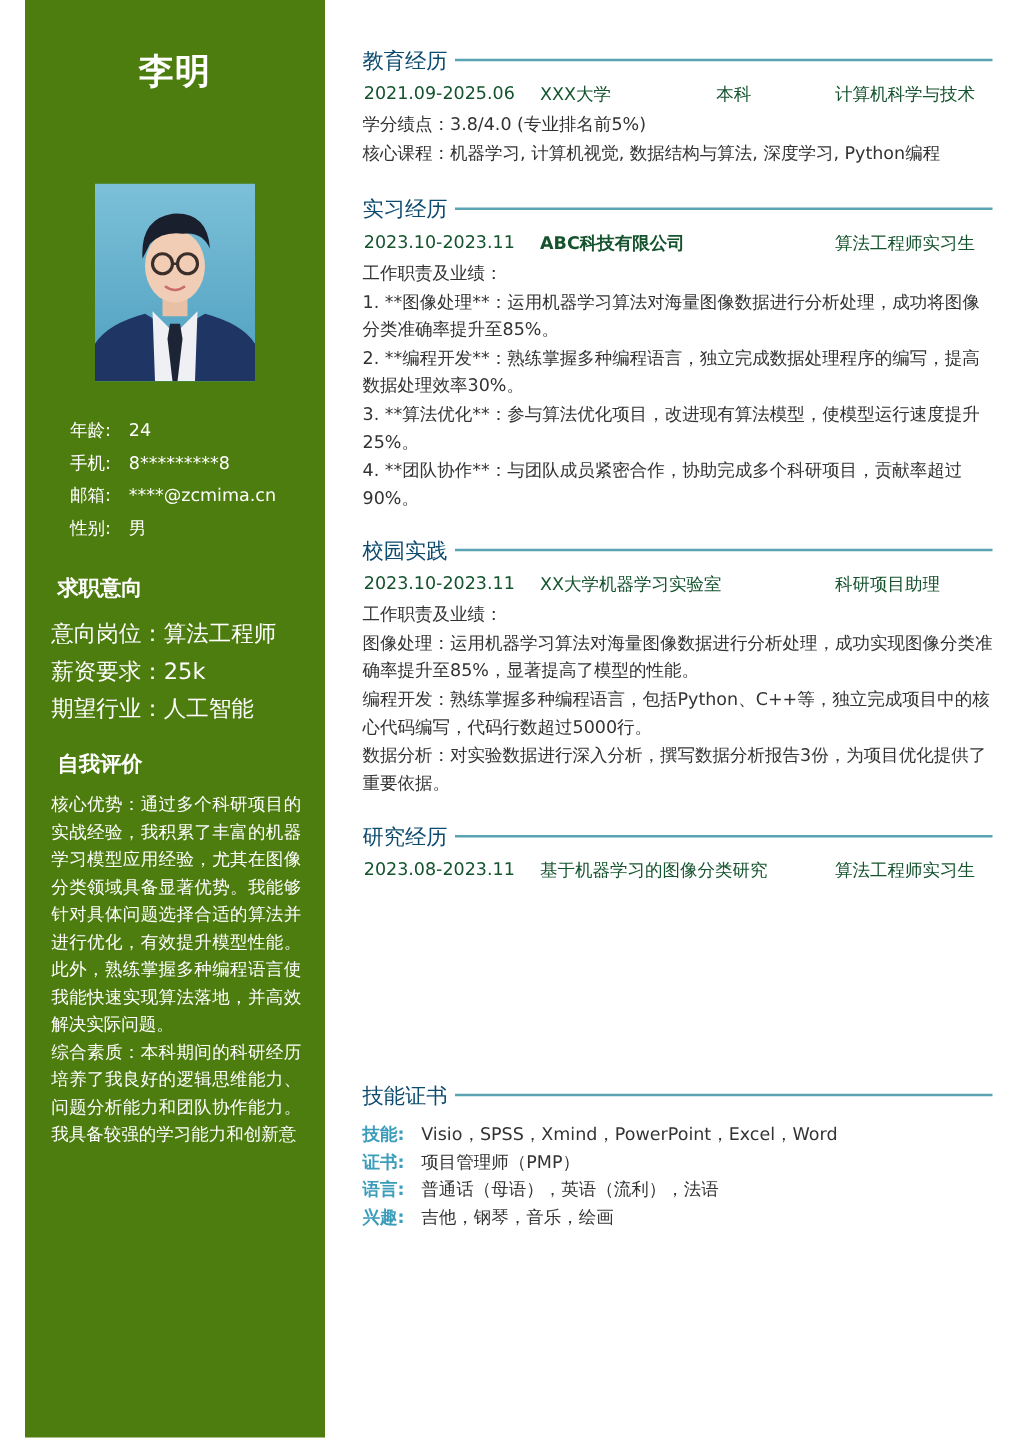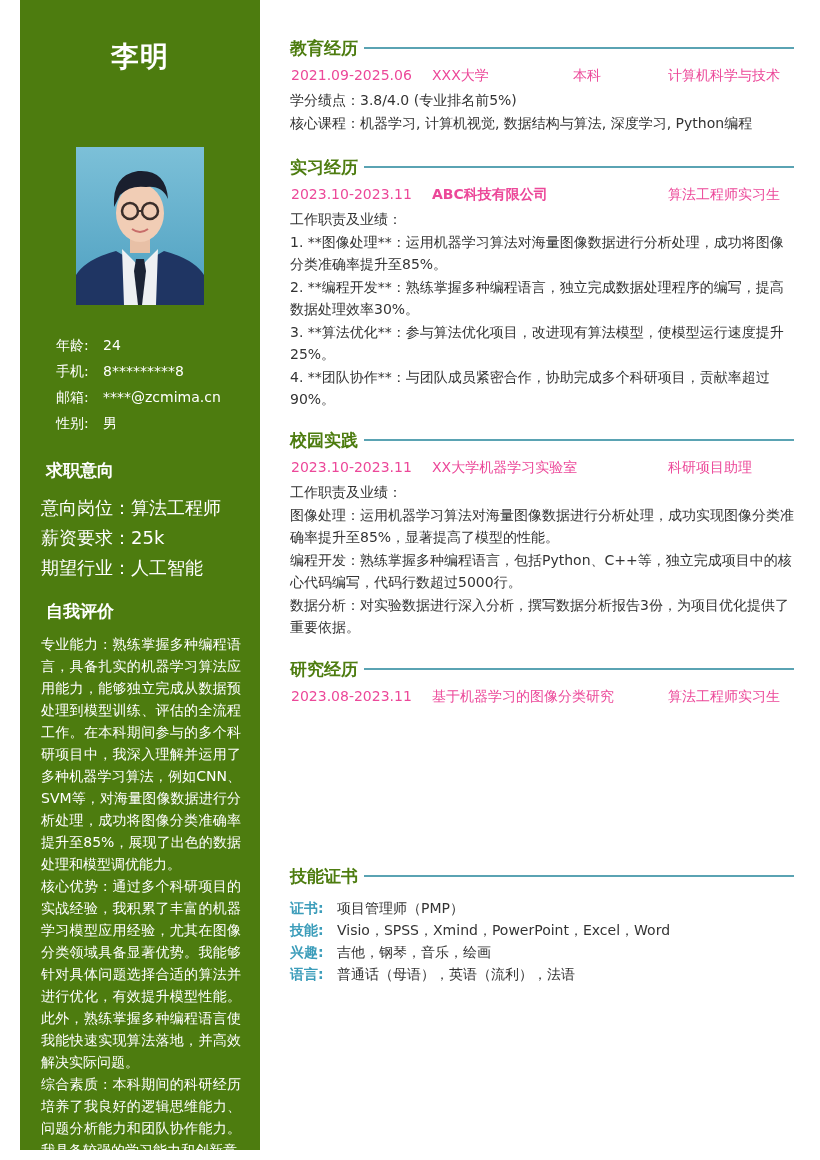--- a/index.html
+++ b/index.html
@@ -29,23 +29,23 @@
   .intent { position:absolute; left:21px; font-size:18px; line-height:30px; }
   .selfeval {
     position:absolute; left:21px; top:633px; width:200px;
     font-size:14px; line-height:22px; text-align:justify;
   }
   .selfeval p { margin:0; }
 
   .main { position:absolute; left:290px; top:0; width:504px; }
   .sec { position:absolute; left:0; width:504px; }
   .sec-head { display:flex; align-items:center; height:26px; }
-  .sec-title { font-size:17px; font-weight:bold; color:#4d7c0f; white-space:nowrap; }
+  .sec-title { font-size:17px; font-weight:normal; color:#0c4a6e; white-space:nowrap; }
   .sec-line { flex:1; height:2px; background:#5aa3b3; margin-left:6px; }
-  .meta { position:relative; height:22px; font-size:14px; color:#ec4899; margin-top:6px; }
+  .meta { position:relative; height:22px; font-size:14px; color:#14532d; margin-top:6px; }
   .meta span { position:absolute; top:0; white-space:nowrap; }
   .body-text { font-size:14px; line-height:22.5px; color:#333; }
   .body-text p { margin:0; }
   .skills .row { font-size:14px; line-height:22px; white-space:nowrap; }
   .skills .k { color:#3c9dba; font-weight:bold; display:inline-block; width:47px; }
 </style>
 </head>
 <body>
 
 <div class="sidebar">
@@ -98,21 +98,20 @@
 
   <div class="side-title" style="top:459px;">求职意向</div>
   <div class="intent" style="top:493px;">
     <div>意向岗位：算法工程师</div>
     <div>薪资要求：25k</div>
     <div>期望行业：人工智能</div>
   </div>
 
   <div class="side-title" style="top:600px;">自我评价</div>
   <div class="selfeval">
-    <p>专业能力：熟练掌握多种编程语言，具备扎实的机器学习算法应用能力，能够独立完成从数据预处理到模型训练、评估的全流程工作。在本科期间参与的多个科研项目中，我深入理解并运用了多种机器学习算法，例如CNN、SVM等，对海量图像数据进行分析处理，成功将图像分类准确率提升至85%，展现了出色的数据处理和模型调优能力。</p>
     <p>核心优势：通过多个科研项目的实战经验，我积累了丰富的机器学习模型应用经验，尤其在图像分类领域具备显著优势。我能够针对具体问题选择合适的算法并进行优化，有效提升模型性能。此外，熟练掌握多种编程语言使我能快速实现算法落地，并高效解决实际问题。</p>
     <p>综合素质：本科期间的科研经历培养了我良好的逻辑思维能力、问题分析能力和团队协作能力。我具备较强的学习能力和创新意</p>
   </div>
 </div>
 
 <div class="main">
 
   <div class="sec" style="top:35px;">
     <div class="sec-head">
       <span class="sec-title">教育经历</span>
@@ -179,27 +178,27 @@
     </div>
   </div>
 
   <div class="sec skills" style="top:863px;">
     <div class="sec-head">
       <span class="sec-title">技能证书</span>
       <span class="sec-line"></span>
     </div>
     <div style="margin-top:8px;">
       <div class="row">
+        <span class="k">技能:</span><span>Visio，SPSS，Xmind，PowerPoint，Excel，Word</span>
+      </div>
+      <div class="row">
         <span class="k">证书:</span><span>项目管理师（PMP）</span>
       </div>
       <div class="row">
-        <span class="k">技能:</span><span>Visio，SPSS，Xmind，PowerPoint，Excel，Word</span>
+        <span class="k">语言:</span><span>普通话（母语），英语（流利），法语</span>
       </div>
       <div class="row">
         <span class="k">兴趣:</span><span>吉他，钢琴，音乐，绘画</span>
       </div>
-      <div class="row">
-        <span class="k">语言:</span><span>普通话（母语），英语（流利），法语</span>
-      </div>
     </div>
   </div>
 
 </div>
 
 </body></html>

